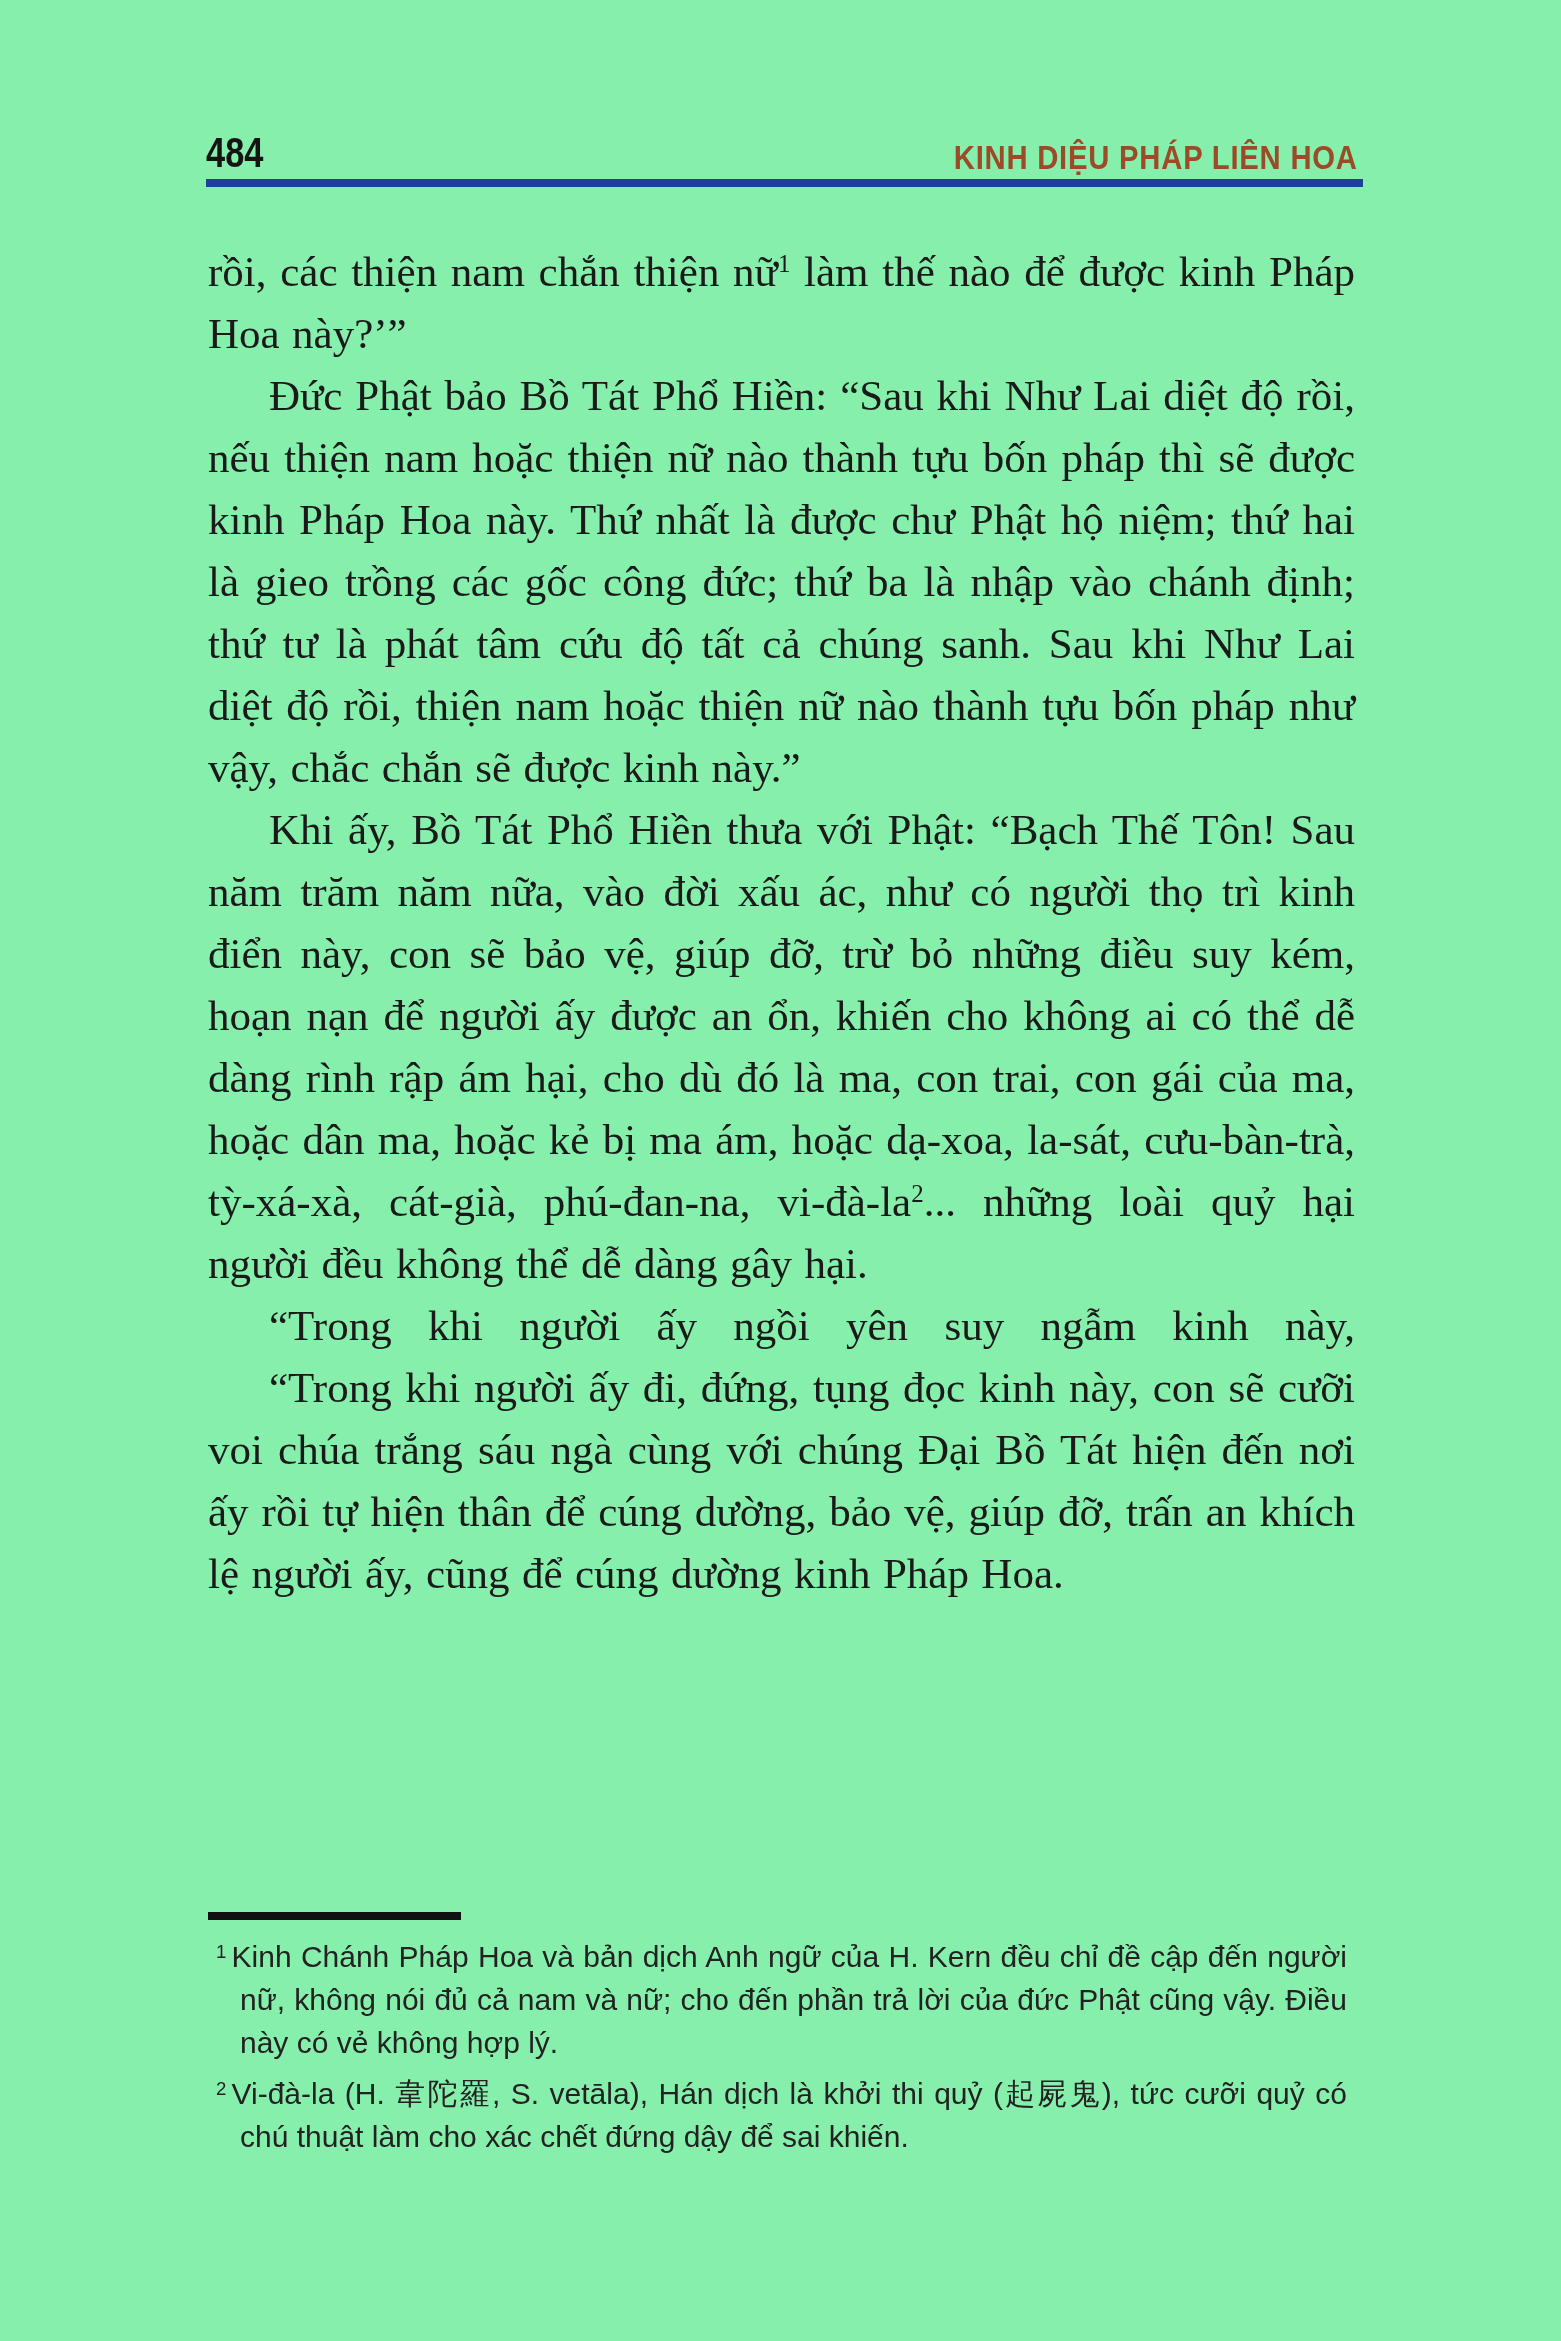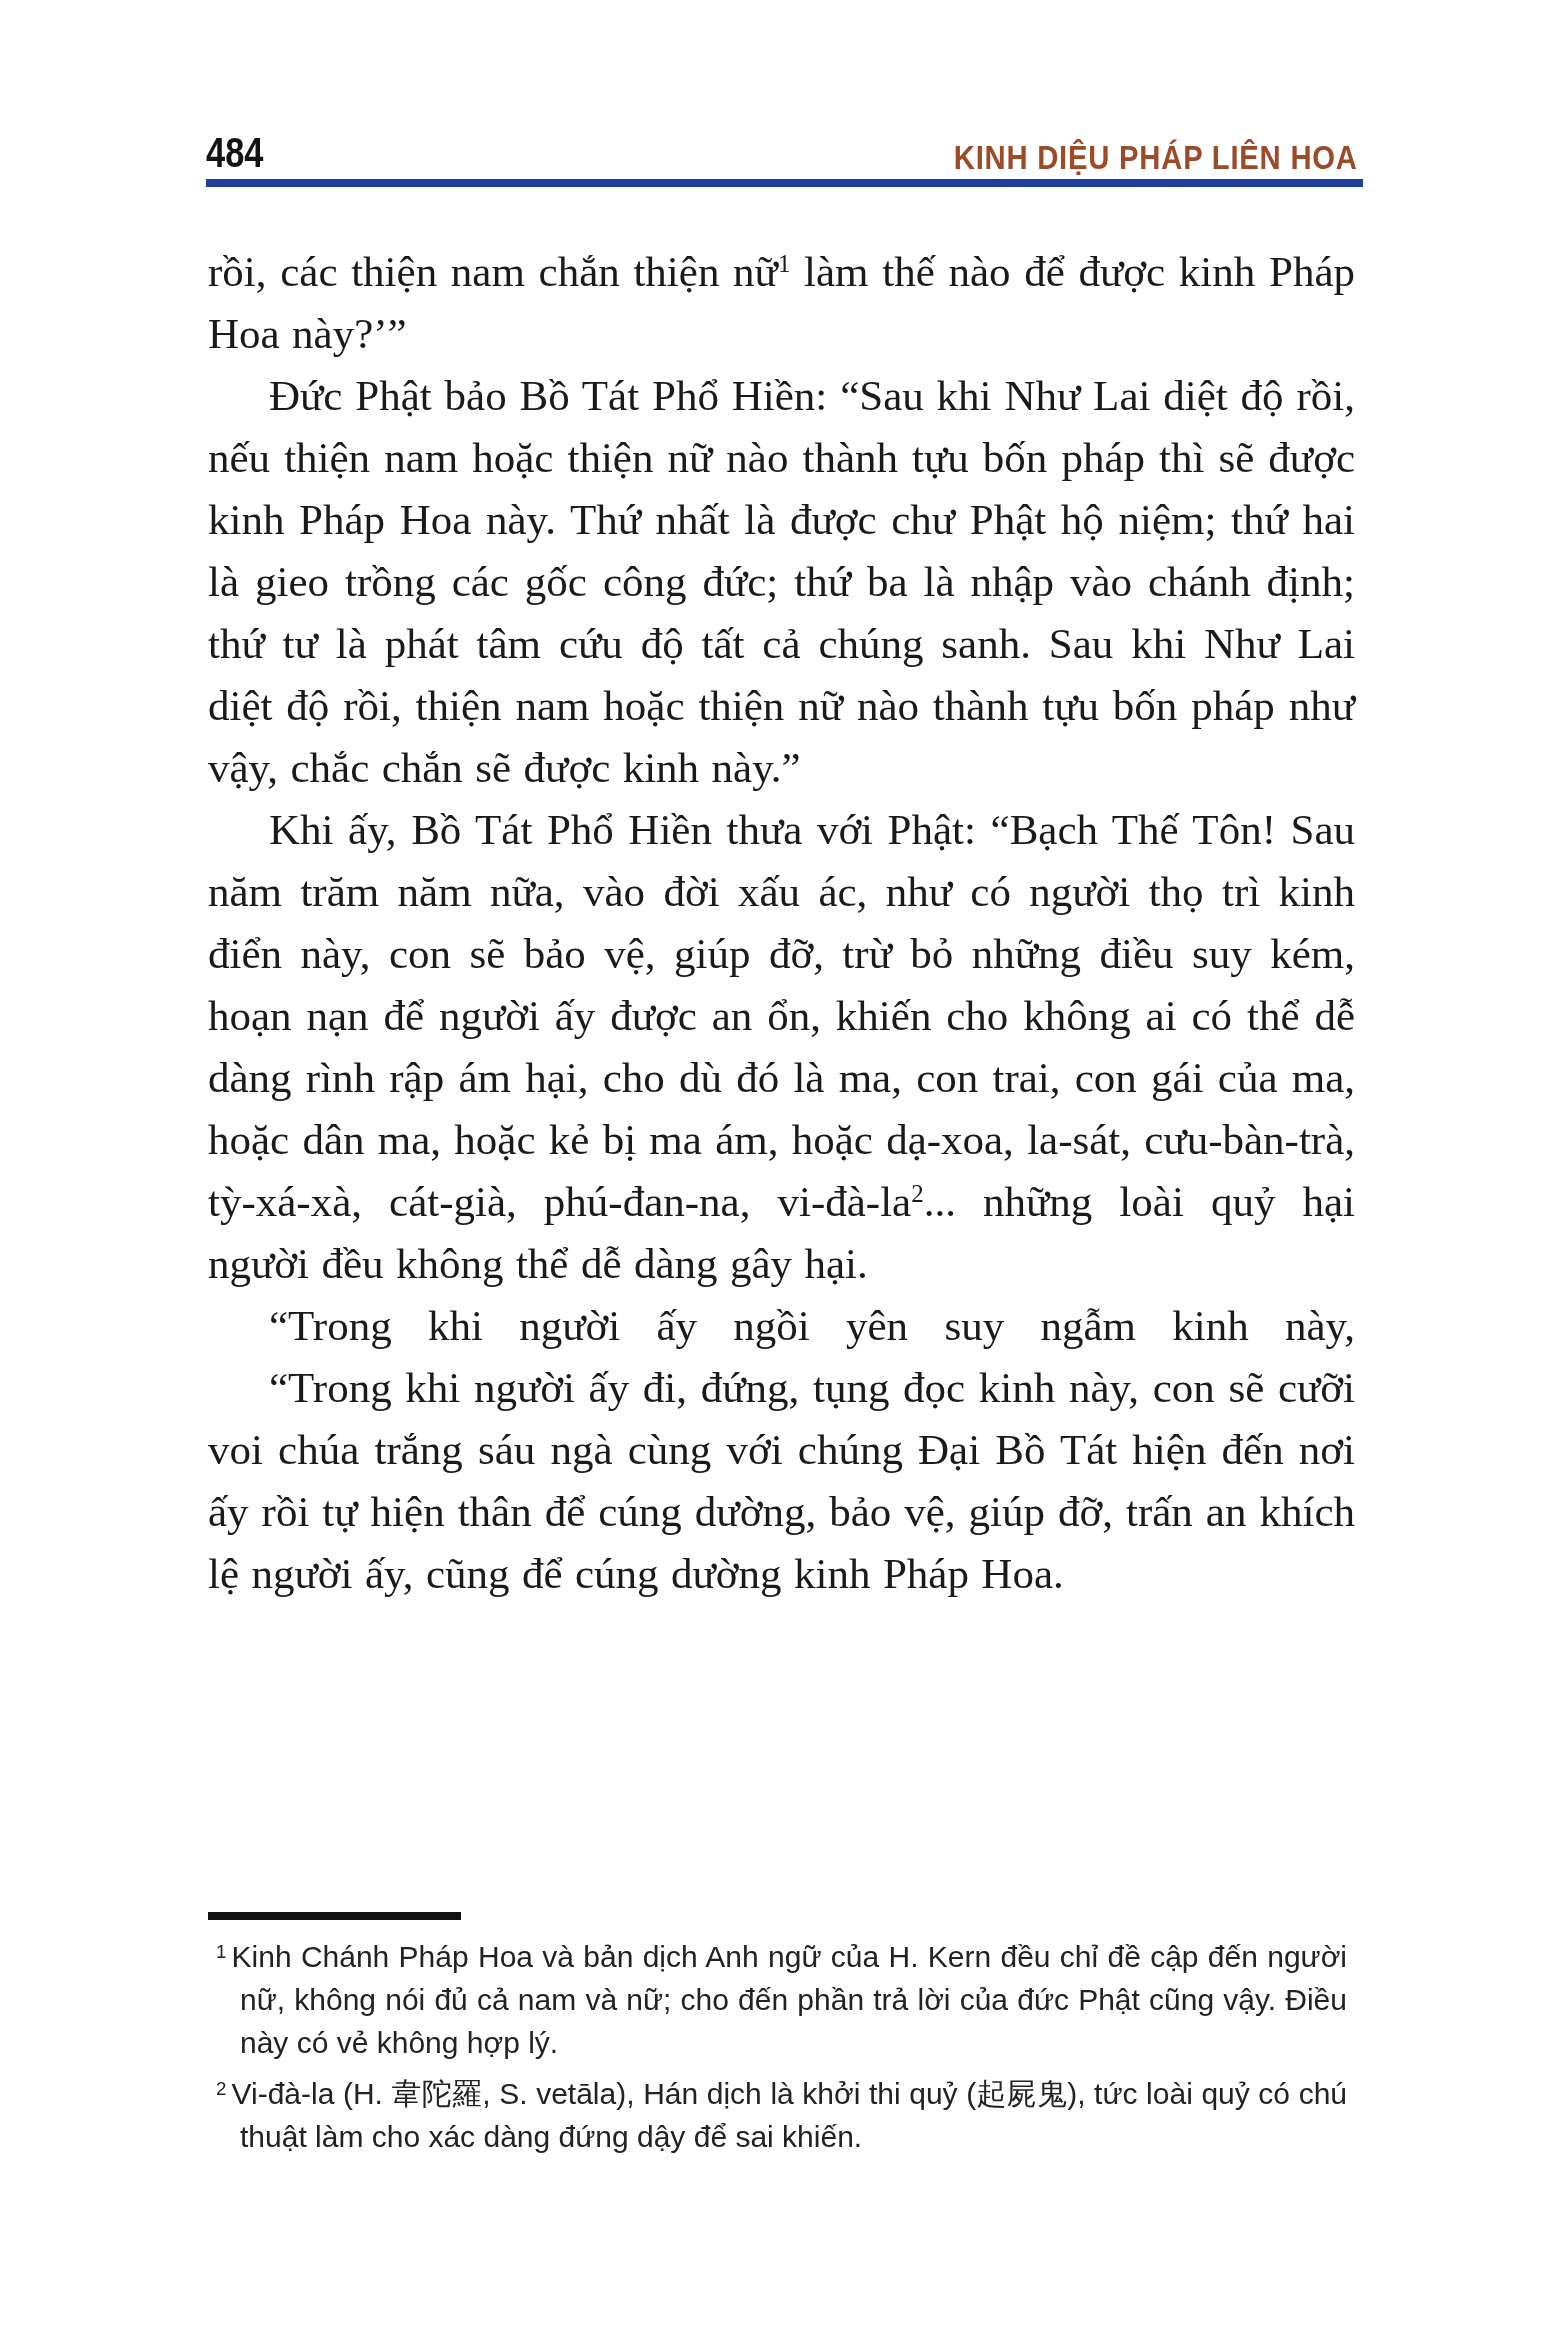--- a/index.html
+++ b/index.html
@@ -1,21 +1,21 @@
 <!DOCTYPE html>
 <html lang="vi" style="font-size:14px"><head>
 <meta charset="utf-8">
 <style>
   html, body { margin: 0; padding: 0; background: #e8e8e8; }
   .page {
     position: relative;
     width: 1561px;
     height: 2342px;
     margin: 0 auto;
-    background: #ffffff;
+    background: #86efac;
     overflow: hidden;
     color: #1a1a1a;
   }
 
   
   .header {
     position: absolute;
     left: 206px;
     right: 203px;
     top: 120px;
@@ -122,18 +122,18 @@
       <p class="indent"><span>Đức Phật bảo Bồ Tát Phổ Hiền: “Sau khi Như Lai diệt độ rồi, nếu thiện nam hoặc thiện nữ nào thành tựu bốn pháp thì sẽ được kinh Pháp Hoa này. Thứ nhất là được chư Phật hộ niệm; thứ hai là gieo trồng các gốc công đức; thứ ba là nhập vào chánh định; thứ tư là phát tâm cứu độ tất cả chúng sanh. Sau khi Như Lai diệt độ rồi, thiện nam hoặc thiện nữ nào thành tựu bốn pháp như vậy, chắc chắn sẽ được kinh này.”</span></p>
       <p class="indent"><span>Khi ấy, Bồ Tát Phổ Hiền thưa với Phật: “Bạch Thế Tôn! Sau năm trăm năm nữa, vào đời xấu ác, như có người thọ trì kinh điển này, con sẽ bảo vệ, giúp đỡ, trừ bỏ những điều suy kém, hoạn nạn để người ấy được an ổn, khiến cho không ai có thể dễ dàng rình rập ám hại, cho dù đó là ma, con trai, con gái của ma, hoặc dân ma, hoặc kẻ bị ma ám, hoặc dạ-xoa, la-sát, cưu-bàn-trà, tỳ-xá-xà, cát-già, phú-đan-na, vi-đà-la</span><sup>2</sup><span>... những loài quỷ hại người đều không thể dễ dàng gây hại.</span></p>
       <p class="indent force-justify"><span>“Trong khi người ấy ngồi yên suy ngẫm kinh này,</span></p>
       <p class="indent"><span>“Trong khi người ấy đi, đứng, tụng đọc kinh này, con sẽ cưỡi voi chúa trắng sáu ngà cùng với chúng Đại Bồ Tát hiện đến nơi ấy rồi tự hiện thân để cúng dường, bảo vệ, giúp đỡ, trấn an khích lệ người ấy, cũng để cúng dường kinh Pháp Hoa.</span></p>
     </div>
 
   <div class="footnotes">
     <div class="fn-separator"></div>
     <div>
         <p class="footnote"><sup class="fn-marker">1</sup><span>Kinh Chánh Pháp Hoa và bản dịch Anh ngữ của H. Kern đều chỉ đề cập đến người nữ, không nói đủ cả nam và nữ; cho đến phần trả lời của đức Phật cũng vậy. Điều này có vẻ không hợp lý.</span></p>
-        <p class="footnote"><sup class="fn-marker">2</sup><span>Vi-đà-la (H. 韋陀羅, S. vetāla), Hán dịch là khởi thi quỷ (起屍鬼), tức loài quỷ có chú thuật làm cho xác dàng đứng dậy để sai khiến.</span></p>
+        <p class="footnote"><sup class="fn-marker">2</sup><span>Vi-đà-la (H. 韋陀羅, S. vetāla), Hán dịch là khởi thi quỷ (起屍鬼), tức cưỡi quỷ có chú thuật làm cho xác chết đứng dậy để sai khiến.</span></p>
       </div>
   </div>
 
 </div>
 
 
 </body></html>

